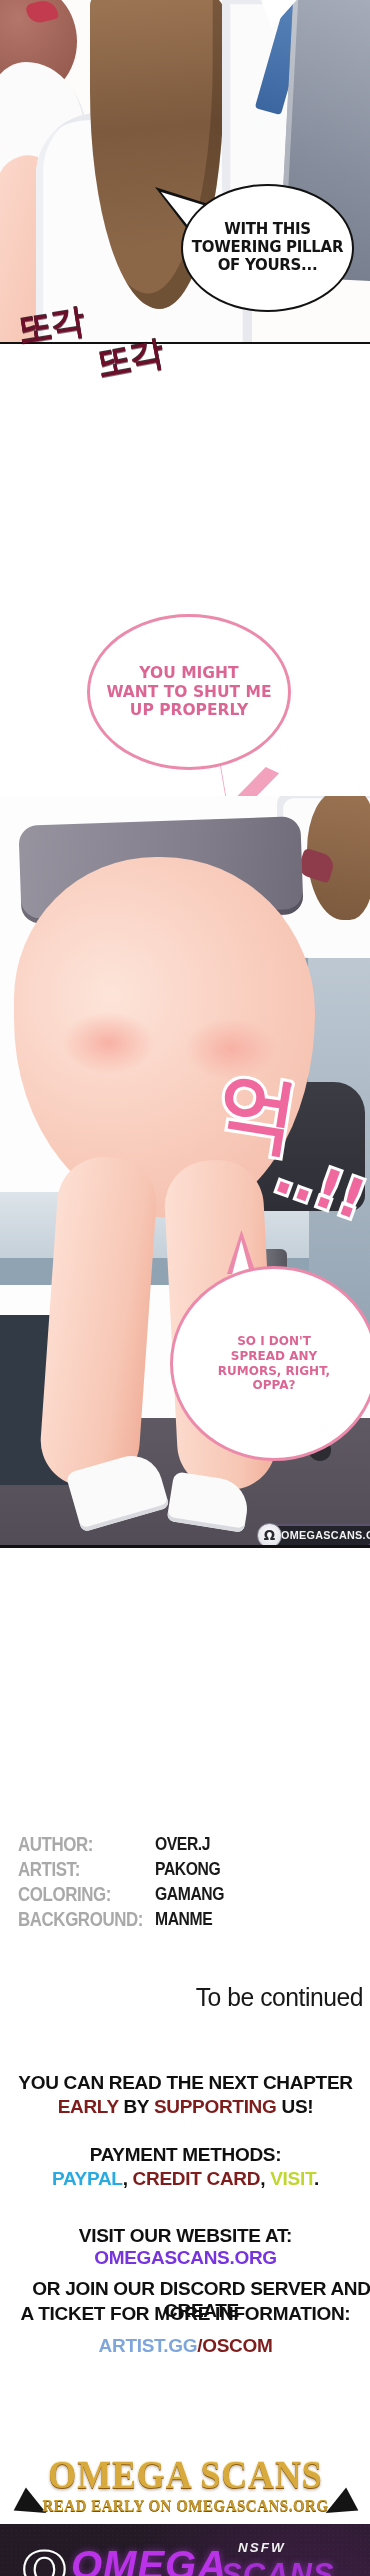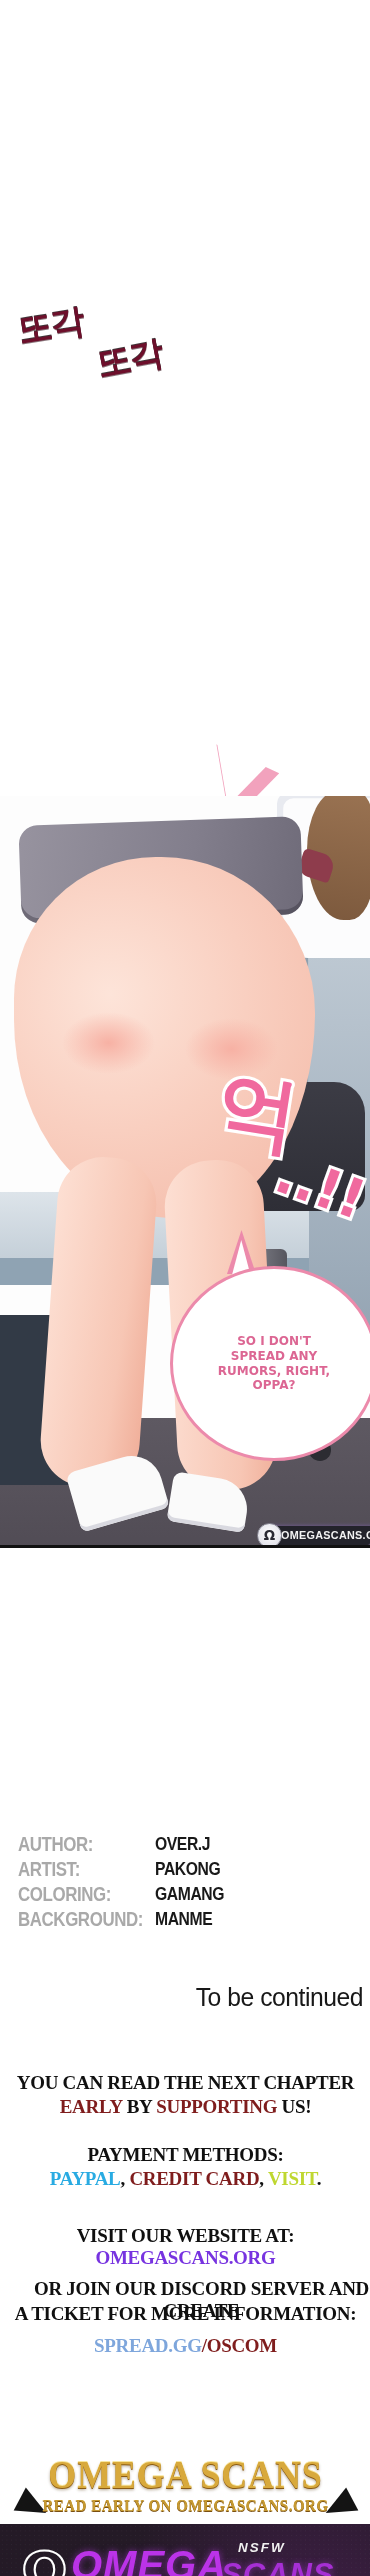--- a/index.html
+++ b/index.html
@@ -89,21 +89,21 @@
   #credits { left:18px; top:1832px; width:335px; }
   .credit-row { position:relative; height:25px; }
   .credit-label { position:absolute; left:0; top:0; font-size:20.6px; font-weight:bold; color:#a9a9a9; letter-spacing:-0.5px; transform:scaleX(.82); transform-origin:left; }
   .credit-value { position:absolute; left:137px; top:1px; font-size:18.5px; font-weight:bold; color:#191919; letter-spacing:-0.5px; transform:scaleX(.85); transform-origin:left; }
 
   #continued { left:0; top:1982px; width:363px; text-align:right; font-size:26px; color:#181818; letter-spacing:-0.5px; transform:scaleX(.95); transform-origin:right; }
 
   
   .promo-line { position:absolute; left:0; width:371px; text-align:center; font-weight:bold; font-size:19px; color:#101010; letter-spacing:-0.3px; }
   .promo-line > span { display:inline; }
-  .cond { transform:scaleX(.85); transform-origin:center; display:block;font-family:Liberation Serif, serif; }
+  .cond { transform:scaleX(.85); transform-origin:center; display:block; }
   .red { color:#7f1d1d; } .blue { color:#29abe2; } .lime { color:#bfd730; }
   .purple { color:#7733e0; } .dblue { color:#7ea6dc; }
   #sl1 { top:2072px; } #sl2 { top:2096px; }
   #sl3 { top:2144px; } #sl4 { top:2168px; }
   #sl5 { top:2225px; }
   #sl6 { top:2278px;margin-left:16px; } #sl7 { top:2303px; }
   #sl8 { top:2335px; }
 
   
   #goldlogo { left:0; top:2455px; width:371px; height:77px; text-align:center; }
@@ -120,26 +120,54 @@
   .pc-icon { left:21.6px; top:15.5px; font-size:54px; }
   .pc-omega { left:71px; top:18.5px; font-size:40px; font-weight:bold; font-style:italic; color:#bb33e8; letter-spacing:1px; text-shadow:0 0 7.2px rgba(190,60,240,.55); }
   .pc-scans { left:221px; top:33px; font-size:31px; font-weight:bold; font-style:italic; color:#a62fd4; letter-spacing:1px; text-shadow:0 0 6.2px rgba(190,60,240,.5); }
   .pc-nsfw { left:238px; top:15.5px; font-size:13.4px; font-weight:bold; font-style:italic; color:#f0f0f0; letter-spacing:2.1px; }
 </style>
 </head>
 <body>
 
 <div id="page">
 
+  <div id="panel1" class="abs">
+    <div class="abs p1-hair-other"></div>
+    <div class="abs p1-ribbon"></div>
+    <div class="abs p1-shoulder-other"></div>
+    <div class="abs p1-arm"></div>
+    <div class="abs p1-shirt-w"></div>
+    <div class="abs p1-hair"></div>
+    <div class="abs p1-shirt-m"></div>
+    <div class="abs p1-tie"></div>
+    <div class="abs p1-vest"></div>
+    <div class="abs p1-collar"></div>
+    <div class="abs b1-tail-out"></div>
+    <div class="abs b1-tail-in"></div>
+    <div id="bubble1" class="abs bubble">
+      <div class="lines">
+        <div>WITH THIS</div>
+        <div>TOWERING PILLAR</div>
+        <div>OF YOURS...</div>
+      </div>
+    </div>
+  </div>
 
   <div id="clack1" class="abs sfx-clack">또각</div>
   <div id="clack2" class="abs sfx-clack">또각</div>
 
   <div class="abs b2-tail"></div>
   <div class="abs b2-tail-in"></div>
+  <div id="bubble2" class="abs bubble">
+    <div class="lines">
+      <div>YOU MIGHT</div>
+      <div>WANT TO SHUT ME</div>
+      <div>UP PROPERLY</div>
+    </div>
+  </div>
 
   <div id="sfx-cheo" class="stroke-wrap">
     <span class="back">처</span>
     <span class="front">처</span>
   </div>
 
   <div id="panel2" class="abs">
     <div class="abs p2-pillar"></div>
     <div class="abs p2-window"></div>
     <div class="abs p2-sill"></div>
@@ -211,21 +239,21 @@
 
   <div id="continued" class="abs">To be continued</div>
 
   <div id="sl1" class="promo-line"><span class="cond">YOU CAN READ THE NEXT CHAPTER</span></div>
   <div id="sl2" class="promo-line"><span class="cond"><span class="red">EARLY</span><span> BY </span><span class="red">SUPPORTING</span><span> US!</span></span></div>
   <div id="sl3" class="promo-line"><span class="cond">PAYMENT METHODS:</span></div>
   <div id="sl4" class="promo-line"><span class="cond"><span class="blue">PAYPAL</span><span>, </span><span class="red">CREDIT CARD</span><span>, </span><span class="lime">VISIT</span><span>.</span></span></div>
   <div id="sl5" class="promo-line"><span class="cond"><span>VISIT OUR WEBSITE AT: </span><span class="purple">OMEGASCANS.ORG</span></span></div>
   <div id="sl6" class="promo-line"><span class="cond">OR JOIN OUR DISCORD SERVER AND CREATE</span></div>
   <div id="sl7" class="promo-line"><span class="cond">A TICKET FOR MORE INFORMATION:</span></div>
-  <div id="sl8" class="promo-line"><span class="cond"><span class="dblue">SPREAD.GG</span><span class="red">/OSCOM</span></span></div>
+  <div id="sl8" class="promo-line"><span class="cond"><span class="dblue">ARTIST.GG</span><span class="red">/OSCOM</span></span></div>
 
   <div class="abs gold-tri gold-tri-l"></div>
   <div class="abs gold-tri gold-tri-r"></div>
   <div id="goldlogo" class="abs">
     <div class="gold-title">OMEGA SCANS</div>
     <div class="gold-sub">READ EARLY ON OMEGASCANS.ORG</div>
   </div>
 
   <div id="promocard" class="abs">
     <div class="abs omega-outline pc-icon">Ω</div>

